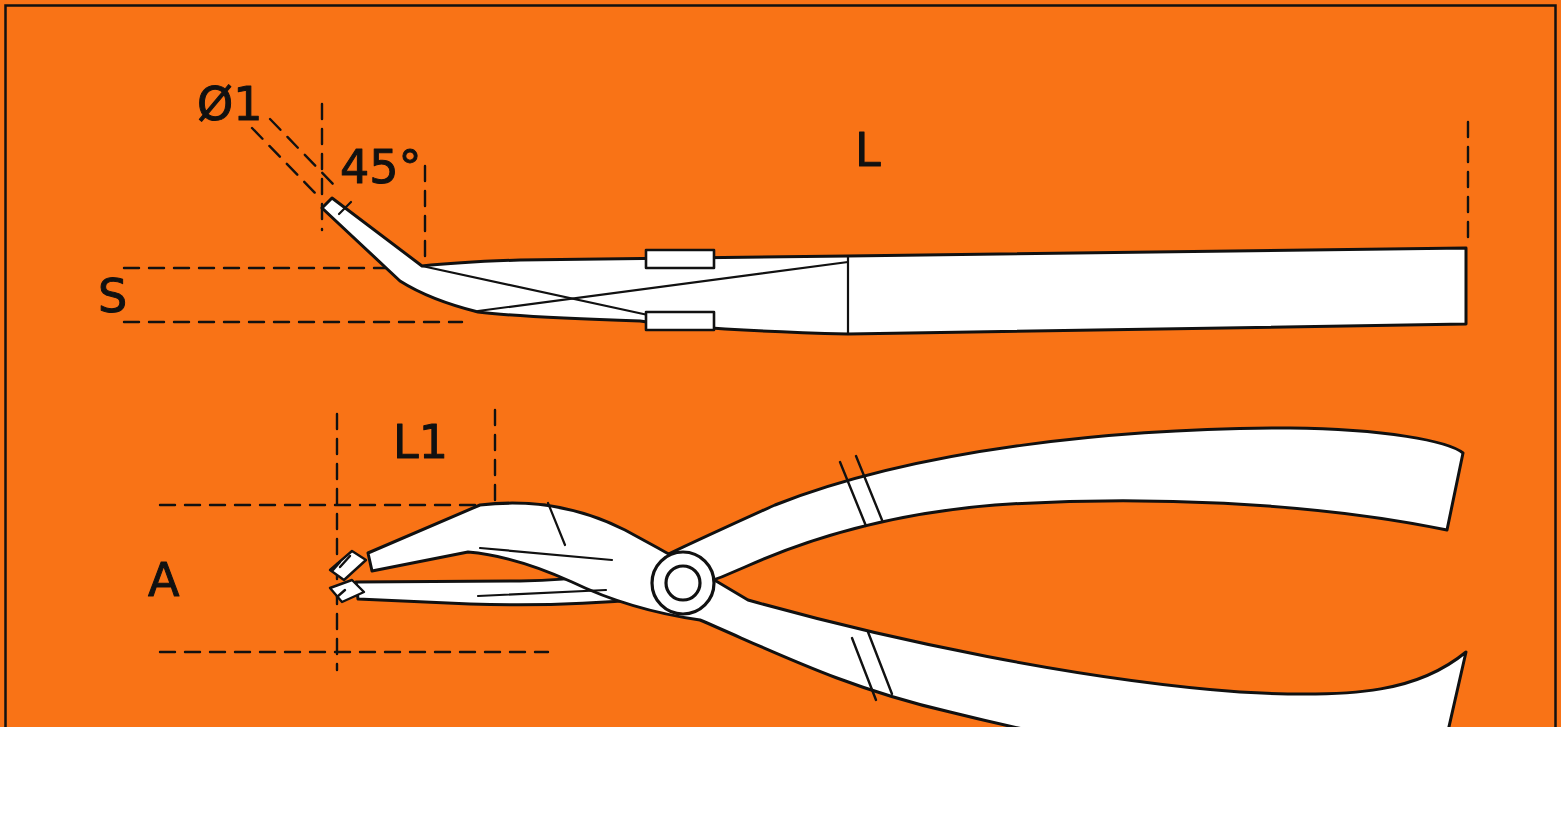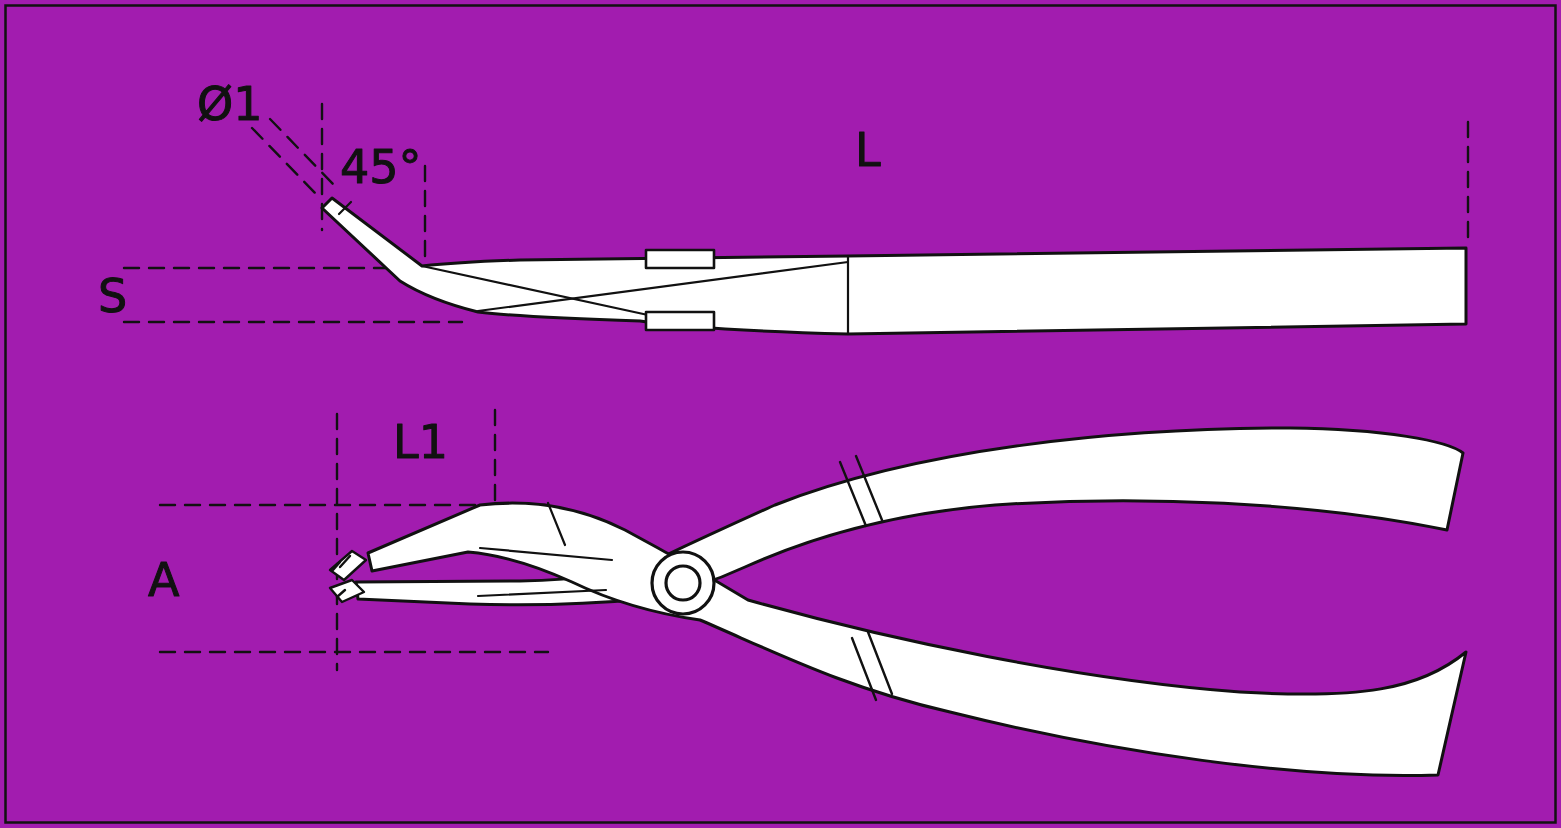--- a/index.html
+++ b/index.html
@@ -4,22 +4,22 @@
 <style>
   html, body {
     margin: 0;
     padding: 0;
     background: #ffffff;
     font-family: "DejaVu Sans", "Liberation Sans", sans-serif;
   }
   .canvas {
     position: relative;
     width: 1561px;
-    height: 828px;
-    background: #a21caf;
+    height: 727px;
+    background: #f97316;
     overflow: hidden;
   }
   svg { display: block; }
   .dim-label {
     font-family: "DejaVu Sans", "Liberation Sans", sans-serif;
     font-size: 46px;
     fill: #111111;
   }
 </style>
 </head>

